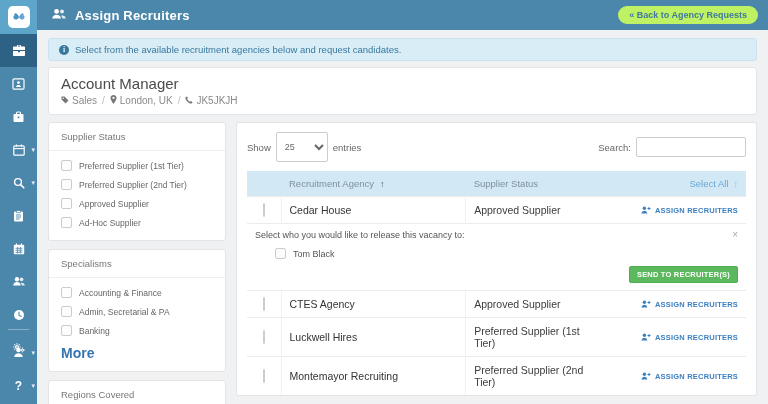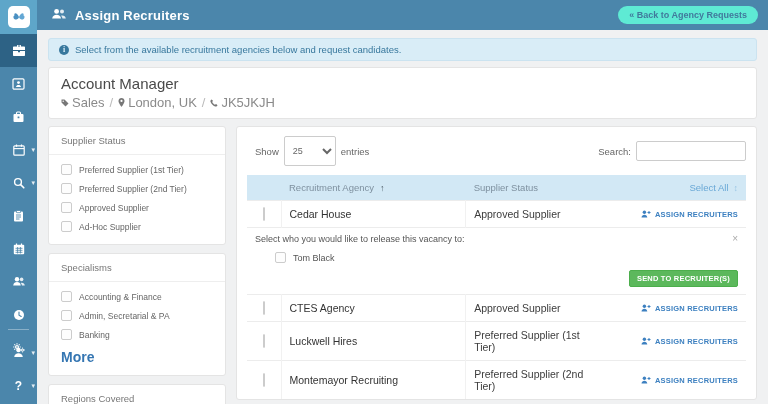--- a/index.html
+++ b/index.html
@@ -12,47 +12,47 @@
   .nav-item { position:relative; height:33px; display:flex; align-items:center; justify-content:center; cursor:pointer; }
   .nav-item.active { background:#2d6285; }
   .nav-item svg { display:block; }
   .caret { position:absolute; right:2px; top:50%; transform:translateY(-50%); font-size:7px; color:rgba(255,255,255,.85); }
   .sidebar-bottom { position:absolute; bottom:2px; left:0; width:37px; }
   .side-divider { height:1px; background:rgba(255,255,255,.35); margin:4px 8px 6px; }
 
   
   .topbar { position:absolute; left:37px; right:0; top:0; height:30px; background:#4b86ab; display:flex; align-items:center; padding:0 10px 0 14px; z-index:4; }
   .topbar-title { display:flex; align-items:center; gap:8px; color:#fff; font-size:13px; font-weight:700; letter-spacing:.2px; }
-  .back-btn { margin-left:auto; background:#5eead4; color:#41799c; font-size:9px; font-weight:700; padding:4px 11px; border-radius:11px; border:none; cursor:pointer; }
+  .back-btn { margin-left:auto; background:#bef264; color:#41799c; font-size:9px; font-weight:700; padding:4px 11px; border-radius:11px; border:none; cursor:pointer; }
 
   
   .content { position:absolute; left:37px; right:0; top:30px; bottom:0; padding:8px 11px; overflow:hidden; }
 
   .alert { background:#d9edf7; border:1px solid #cbe3f0; border-radius:3px; padding:5px 10px; font-size:9.5px; color:#38789d; display:flex; align-items:center; gap:6px; margin-bottom:6px; }
   .info-icon { width:10px; height:10px; border-radius:50%; background:#38789d; color:#d9edf7; font-size:8px; font-weight:700; display:inline-flex; align-items:center; justify-content:center; font-family:"Liberation Serif", serif; flex:none; }
 
   .card { background:#fff; border:1px solid #e4e4e4; border-radius:3px; }
   .account-card { padding:7px 12px 8px; margin-bottom:7px; }
   .account-title { font-size:15px; font-weight:400; color:#4a4a4a; margin-bottom:3px; }
-  .account-tags { font-size:13px; color:#999; display:flex; align-items:center; gap:5px; }
+  .account-tags { font-size:10px; color:#999; display:flex; align-items:center; gap:5px; }
   .account-tags .sep { color:#bbb; }
   .tag-item { display:inline-flex; align-items:center; gap:3px; color:#8a8a8a; }
 
   .cols { display:flex; gap:10px; align-items:flex-start; }
   .left-col { width:178px; flex:none; }
   .right-col { flex:1; padding:9px 10px 0; }
 
   .filter-card { margin-bottom:8px; }
   .filter-header { padding:8px 12px; font-size:9.5px; color:#777; border-bottom:1px solid #eee; }
   .filter-body { padding:9px 12px 4px; }
   .opt { display:flex; align-items:center; gap:7px; margin-bottom:8px; font-size:8.5px; color:#666; cursor:pointer; }
   .cb { width:11px; height:11px; border:1px solid #ccc; border-radius:2px; background:#fdfdfd; flex:none; }
   .more-link { display:inline-block; font-size:14px; font-weight:700; color:#3576b2; margin:0 0 6px; text-decoration:none; cursor:pointer; }
 
-  .table-topbar { display:flex; align-items:center; font-size:9.5px; color:#666; margin-bottom:9px;margin-left:8px; }
+  .table-topbar { display:flex; align-items:center; font-size:9.5px; color:#666; margin-bottom:9px; }
   .show-group { display:flex; align-items:center; gap:5px; }
   .entries-select { font-size:9px; color:#666; border:1px solid #ccc; border-radius:2px; padding:8px 4px; width:52px; background:#fff; }
   .search-group { margin-left:auto; display:flex; align-items:center; gap:5px; }
   .search-input { width:110px; height:20px; border:1px solid #ccc; border-radius:2px; padding:0 5px; font-size:10px; }
 
   table { width:100%; border-collapse:collapse; }
   thead tr { background:#d2e8f5; }
   th { font-size:9.5px; font-weight:400; color:#7e909f; text-align:left; padding:7px 8px; }
   th.col-cb { width:34px; }
   th.col-agency { width:37%; }

